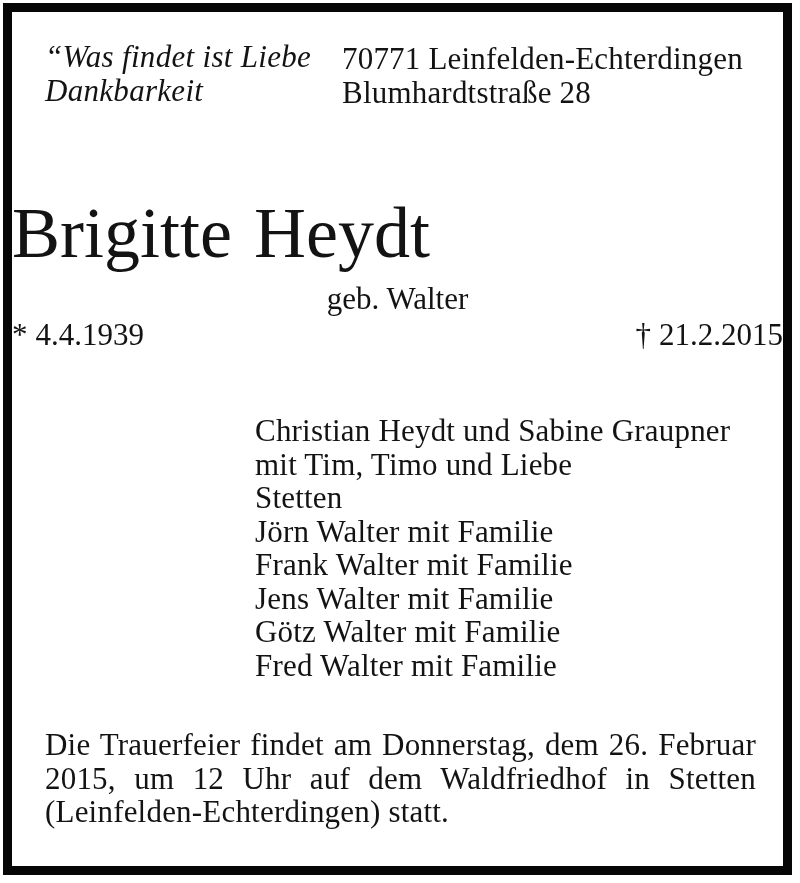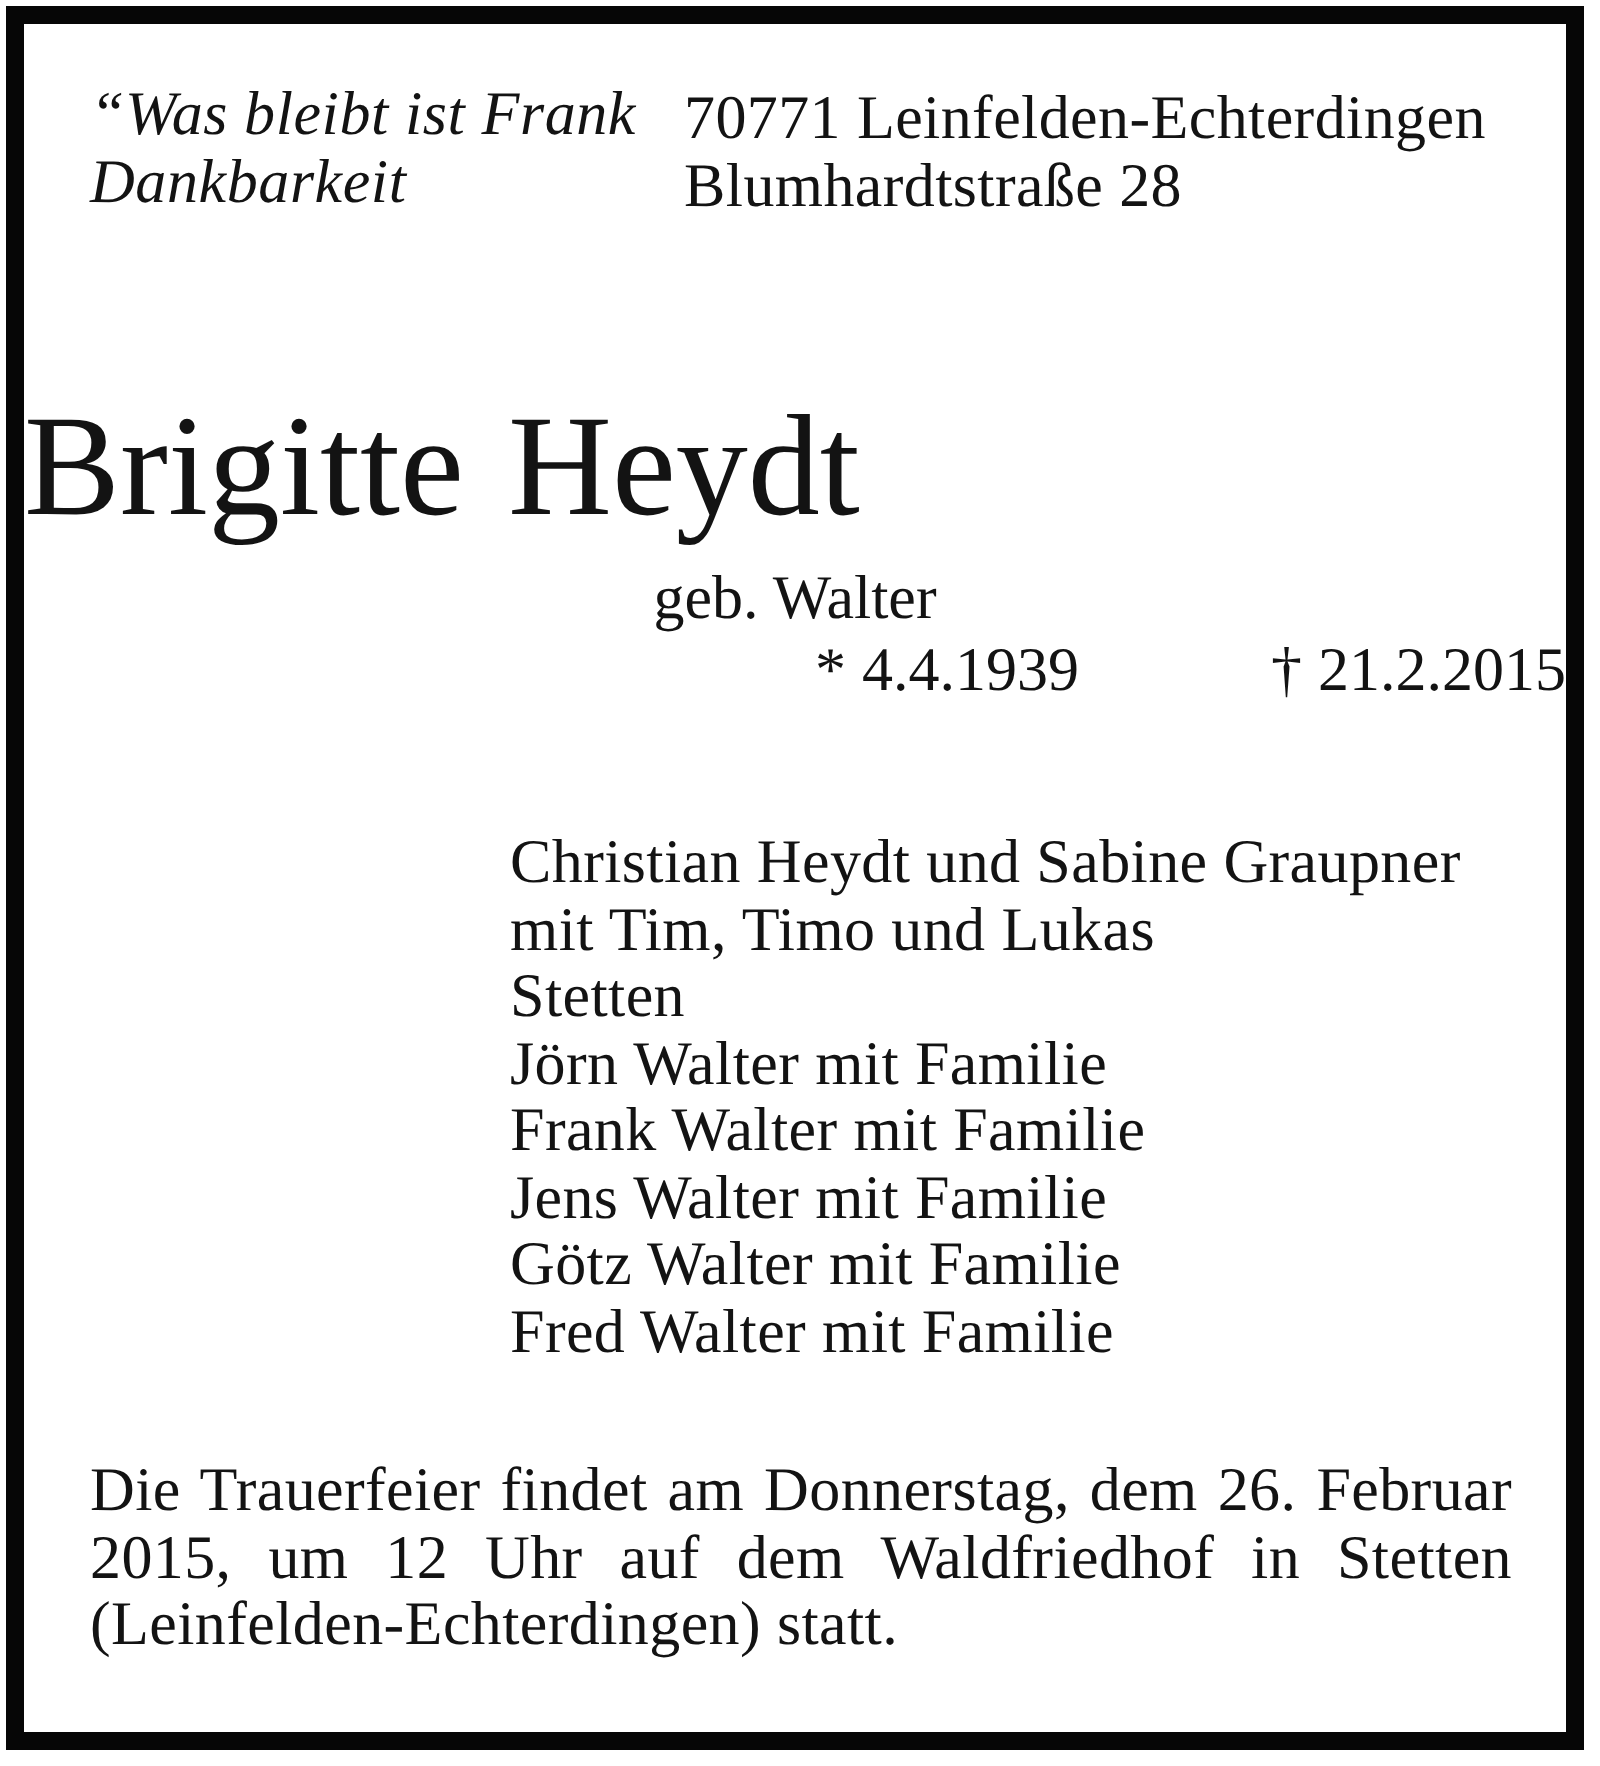--- a/index.html
+++ b/index.html
@@ -71,21 +71,21 @@
     font-size: 31px;
     line-height: 33px;
     white-space: nowrap;
   }
   .dates {
     position: absolute;
     left: 0;
     top: 306px;
     width: 100%;
     display: flex;
-    justify-content: flex-end;
+    justify-content: space-between;
     gap: 96px;
     font-size: 31px;
     line-height: 33px;
     white-space: nowrap;
   }
   .dates .date {
     margin-left: 8px;
   }
   
   .mourners {
@@ -120,41 +120,41 @@
     white-space: nowrap;
   }
 </style>
 </head>
 <body>
 
 <div class="page">
   <div class="frame">
 
     <div class="quote">
-      <div>“Was bleibt ist Frank</div>
+      <div>“Was findet ist Liebe</div>
       <div>Dankbarkeit</div>
     </div>
 
     <div class="address">
       <div>70771 Leinfelden-Echterdingen</div>
       <div>Blumhardtstraße 28</div>
     </div>
 
     <div class="name">Brigitte Heydt</div>
 
     <div class="maiden">geb. Walter</div>
 
     <div class="dates">
       <span><span>*</span><span class="date">4.4.1939</span></span>
       <span><span>†</span><span class="date">21.2.2015</span></span>
     </div>
 
     <div class="mourners">
       <div>Christian Heydt und Sabine Graupner</div>
-      <div>mit Tim, Timo und Lukas</div>
+      <div>mit Tim, Timo und Liebe</div>
       <div>Stetten</div>
       <div>Jörn Walter mit Familie</div>
       <div>Frank Walter mit Familie</div>
       <div>Jens Walter mit Familie</div>
       <div>Götz Walter mit Familie</div>
       <div>Fred Walter mit Familie</div>
     </div>
 
     <div class="funeral">
       <div class="line j">Die Trauerfeier findet am Donnerstag, dem 26. Februar</div>

